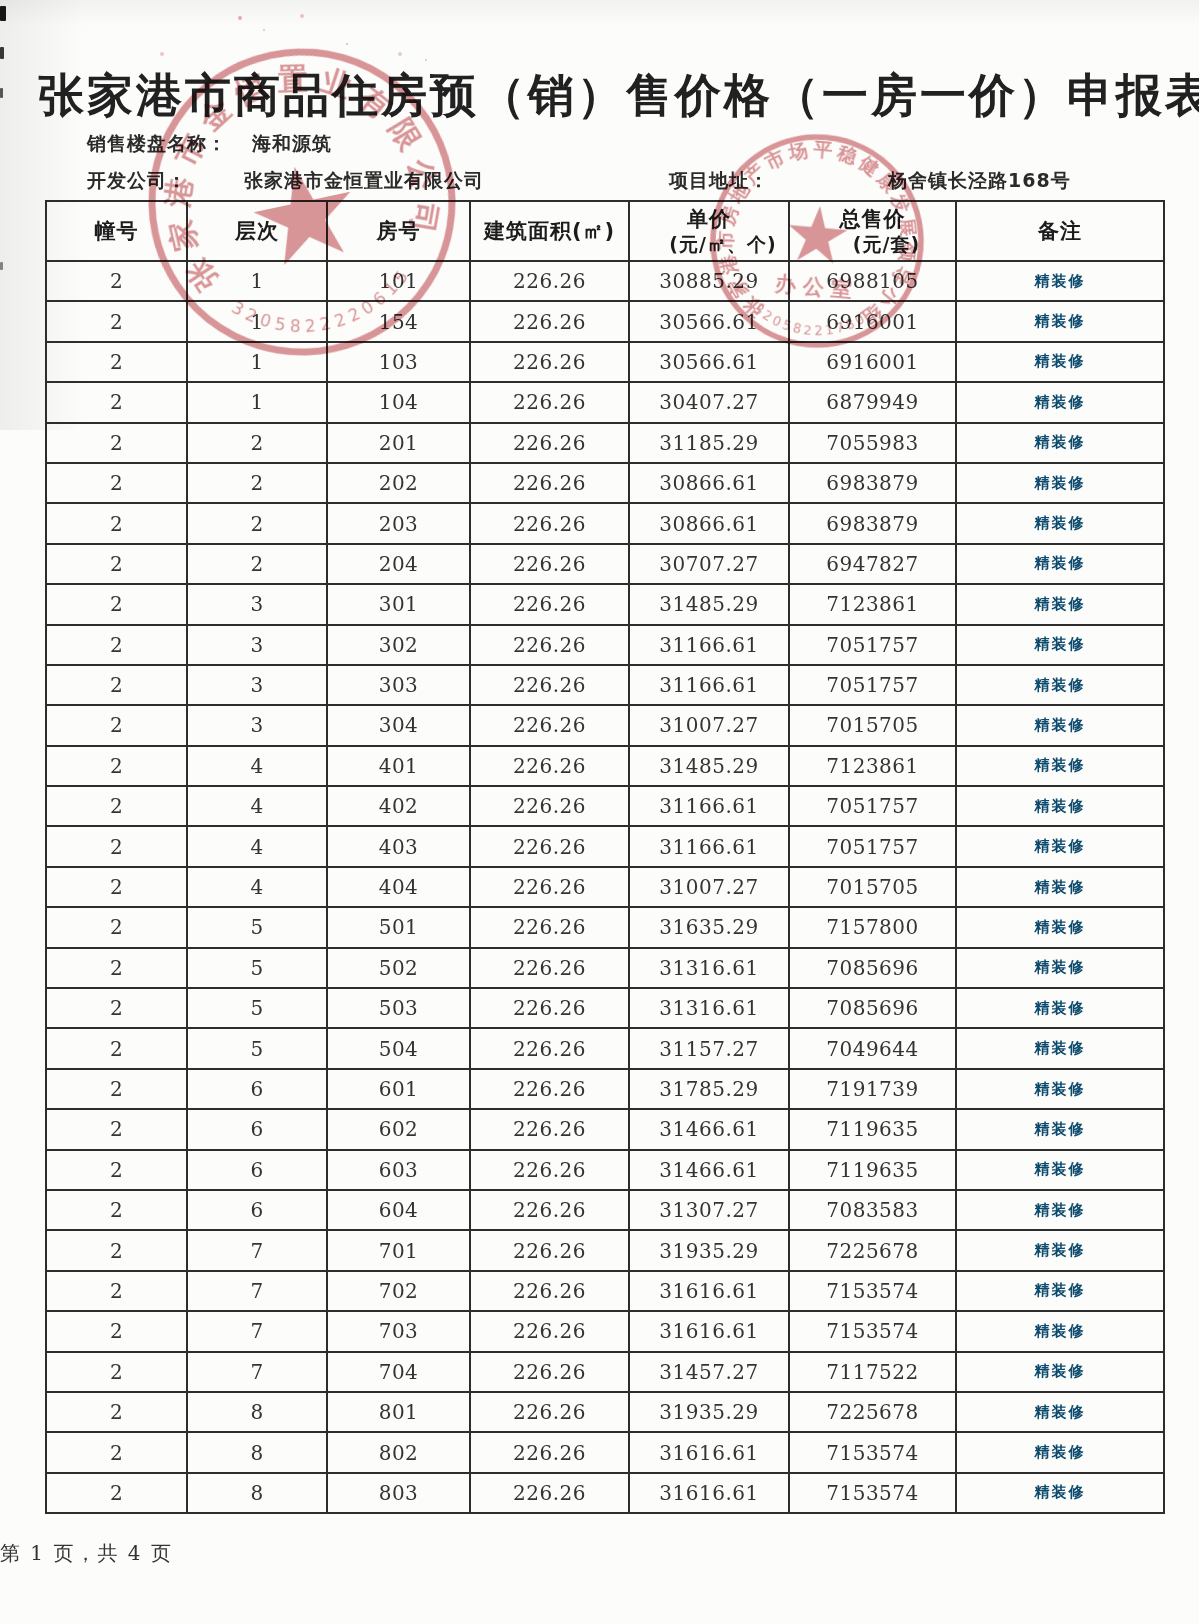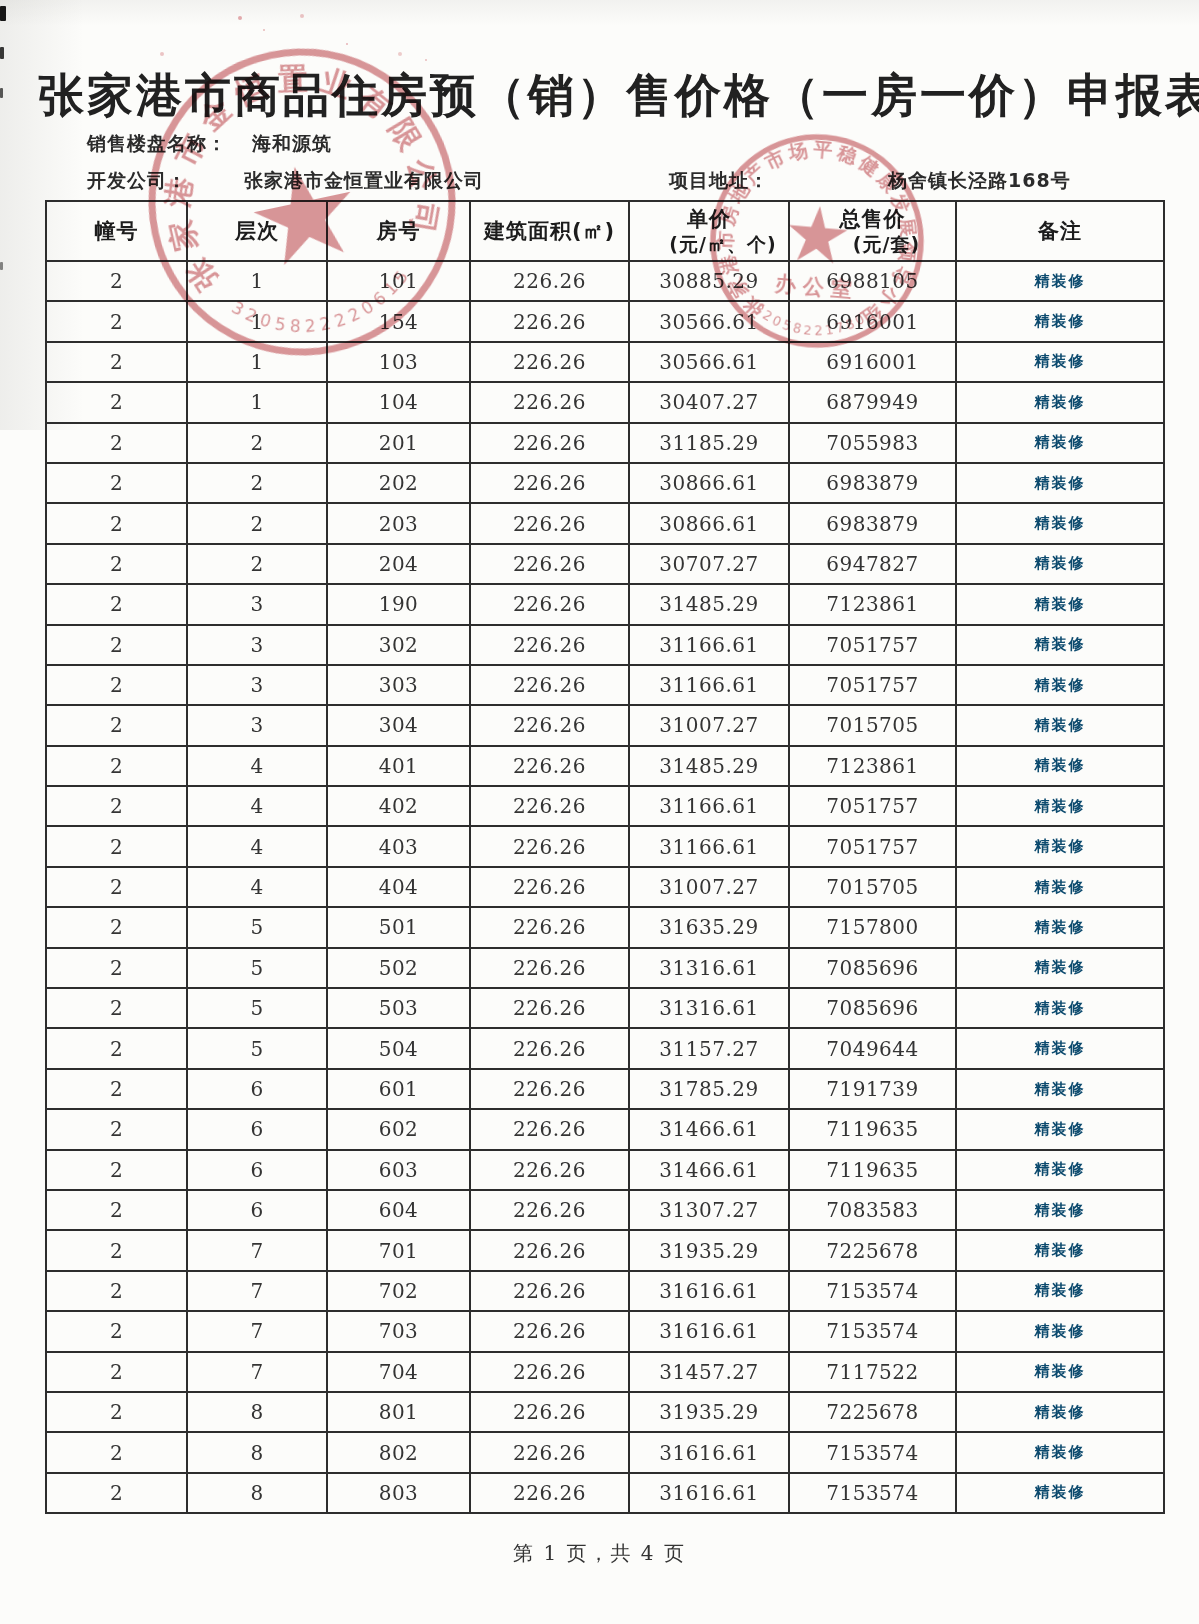--- a/index.html
+++ b/index.html
@@ -48,21 +48,21 @@
   .ring-text-a{font-family:"DejaVu Sans","Liberation Sans",sans-serif;font-weight:bold;
         font-size:30px;letter-spacing:10px;fill:#c4565c;}
   .serial-a{font-family:"DejaVu Sans","Liberation Sans",sans-serif;font-size:17px;
         letter-spacing:5px;fill:#c4565c;}
   .ring-text-b{font-family:"DejaVu Sans","Liberation Sans",sans-serif;font-weight:bold;
         font-size:19px;letter-spacing:4px;fill:#c4565c;}
   .serial-b{font-family:"DejaVu Sans","Liberation Sans",sans-serif;font-size:13px;
         letter-spacing:3px;fill:#c4565c;}
   .office-text{font-family:"DejaVu Sans","Liberation Sans",sans-serif;font-weight:bold;
         font-size:21px;letter-spacing:7px;fill:#c4565c;}
-  .footer{position:absolute;top:1540px;left:0;width:1199px;text-align:center;
+  .footer{position:absolute;top:1540px;left:0;width:1199px;
         font-family:"DejaVu Serif","Liberation Serif",serif;font-size:20px;color:#333;letter-spacing:2px;}
 </style>
 </head>
 <body>
 
 <div class="page">
 
   <div class="corner-shade"></div>
   <div class="top-shade"></div>
   <span class="edge-mark m1"></span>
@@ -186,21 +186,21 @@
           <td class="num">2</td>
           <td class="num">204</td>
           <td class="num">226.26</td>
           <td class="num">30707.27</td>
           <td class="num">6947827</td>
           <td class="hei">精装修</td>
         </tr>
         <tr>
           <td class="num">2</td>
           <td class="num">3</td>
-          <td class="num">190</td>
+          <td class="num">301</td>
           <td class="num">226.26</td>
           <td class="num">31485.29</td>
           <td class="num">7123861</td>
           <td class="hei">精装修</td>
         </tr>
         <tr>
           <td class="num">2</td>
           <td class="num">3</td>
           <td class="num">302</td>
           <td class="num">226.26</td>

